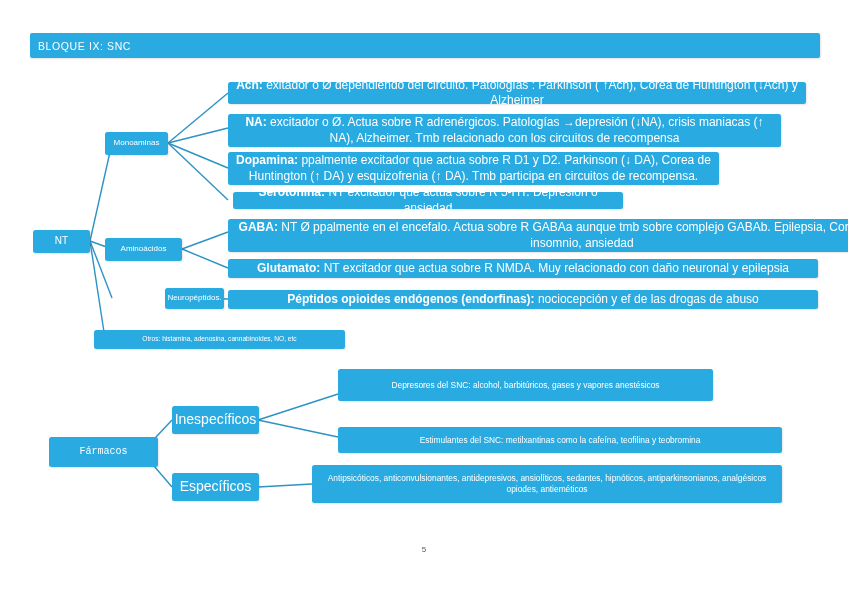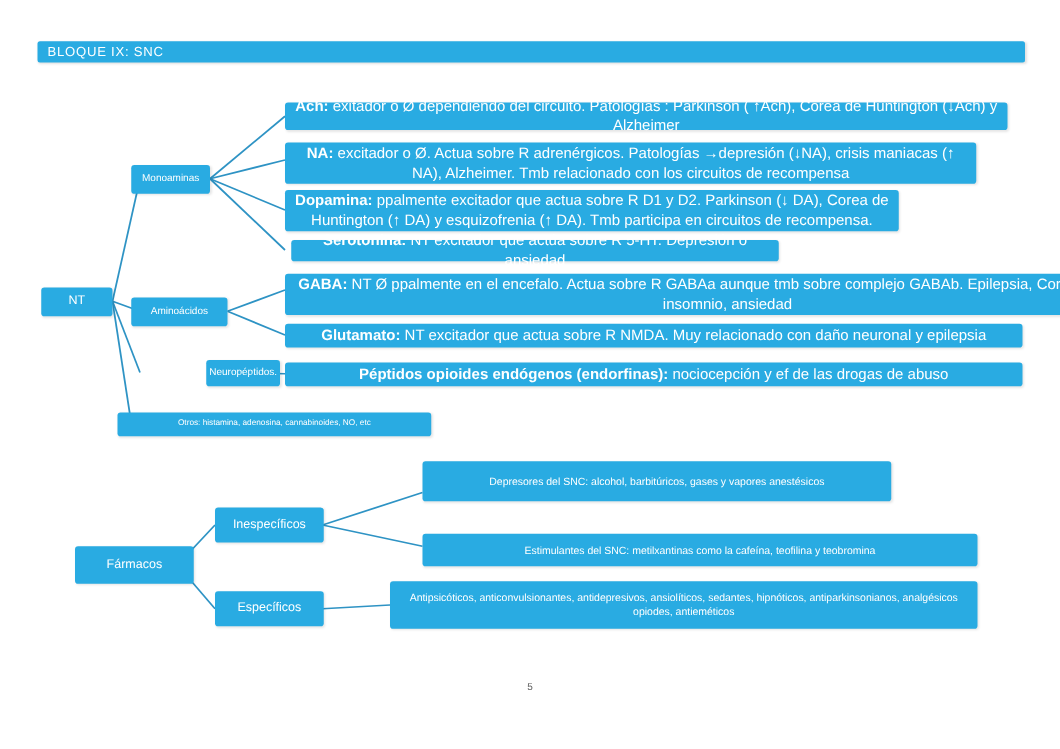--- a/index.html
+++ b/index.html
@@ -19,21 +19,21 @@
     background: #ffffff;
     overflow: hidden;
   }
 
   
   .banner {
     position: absolute;
     left: 30px;
     top: 33px;
     width: 790px;
-    height: 17px;
+    height: 25px;
     background: #29ABE2;
     border-radius: 2px;
     box-shadow: 1px 1px 2px rgba(0,0,0,0.12);
   }
   .banner-label {
     position: absolute;
     left: 8px;
     top: 50%;
     transform: translateY(-50%);
     color: #ffffff;
@@ -73,21 +73,21 @@
     line-height: 1.28;
   }
   .node.lvl1 { font-size: 10px; }
   .node.lvl2 { font-size: 8px; }
   .node.leaf { font-size: 12px; }
   .node.leaf-sm { font-size: 6.6px; }
   .node b { font-weight: bold; }
 
   
   .node.pharm1 { font-size: 10px; }
-  .node.pharm2 { font-size: 10px; }
+  .node.pharm2 { font-size: 14px; }
   .node.pharm-leaf { font-size: 8.4px; }
 
   
   .page-number {
     position: absolute;
     left: 0;
     top: 545px;
     width: 848px;
     text-align: center;
     font-size: 8px;
@@ -184,21 +184,21 @@
       <b>Glutamato</b><b>:</b><span> NT excitador que actua sobre R NMDA. Muy relacionado con daño neuronal y epilepsia</span>
     </span>
   </div>
 
   <div class="node leaf" style="left:228px; top:290px; width:590px; height:19px;">
     <span>
       <b>Péptidos opioides endógenos (endorfinas)</b><b>:</b><span> nociocepción y ef de las drogas de abuso</span>
     </span>
   </div>
 
-  <div class="node pharm1" style="left:60px; top:437px; width:95px; height:30px;">
+  <div class="node pharm1" style="left:49px; top:437px; width:109px; height:30px;font-family:Liberation Mono, monospace;">
     <span>Fármacos</span>
   </div>
 
   <div class="node pharm2" style="left:172px; top:406px; width:87px; height:28px;">
     <span>Inespecíficos</span>
   </div>
 
   <div class="node pharm2" style="left:172px; top:473px; width:87px; height:28px;">
     <span>Específicos</span>
   </div>

